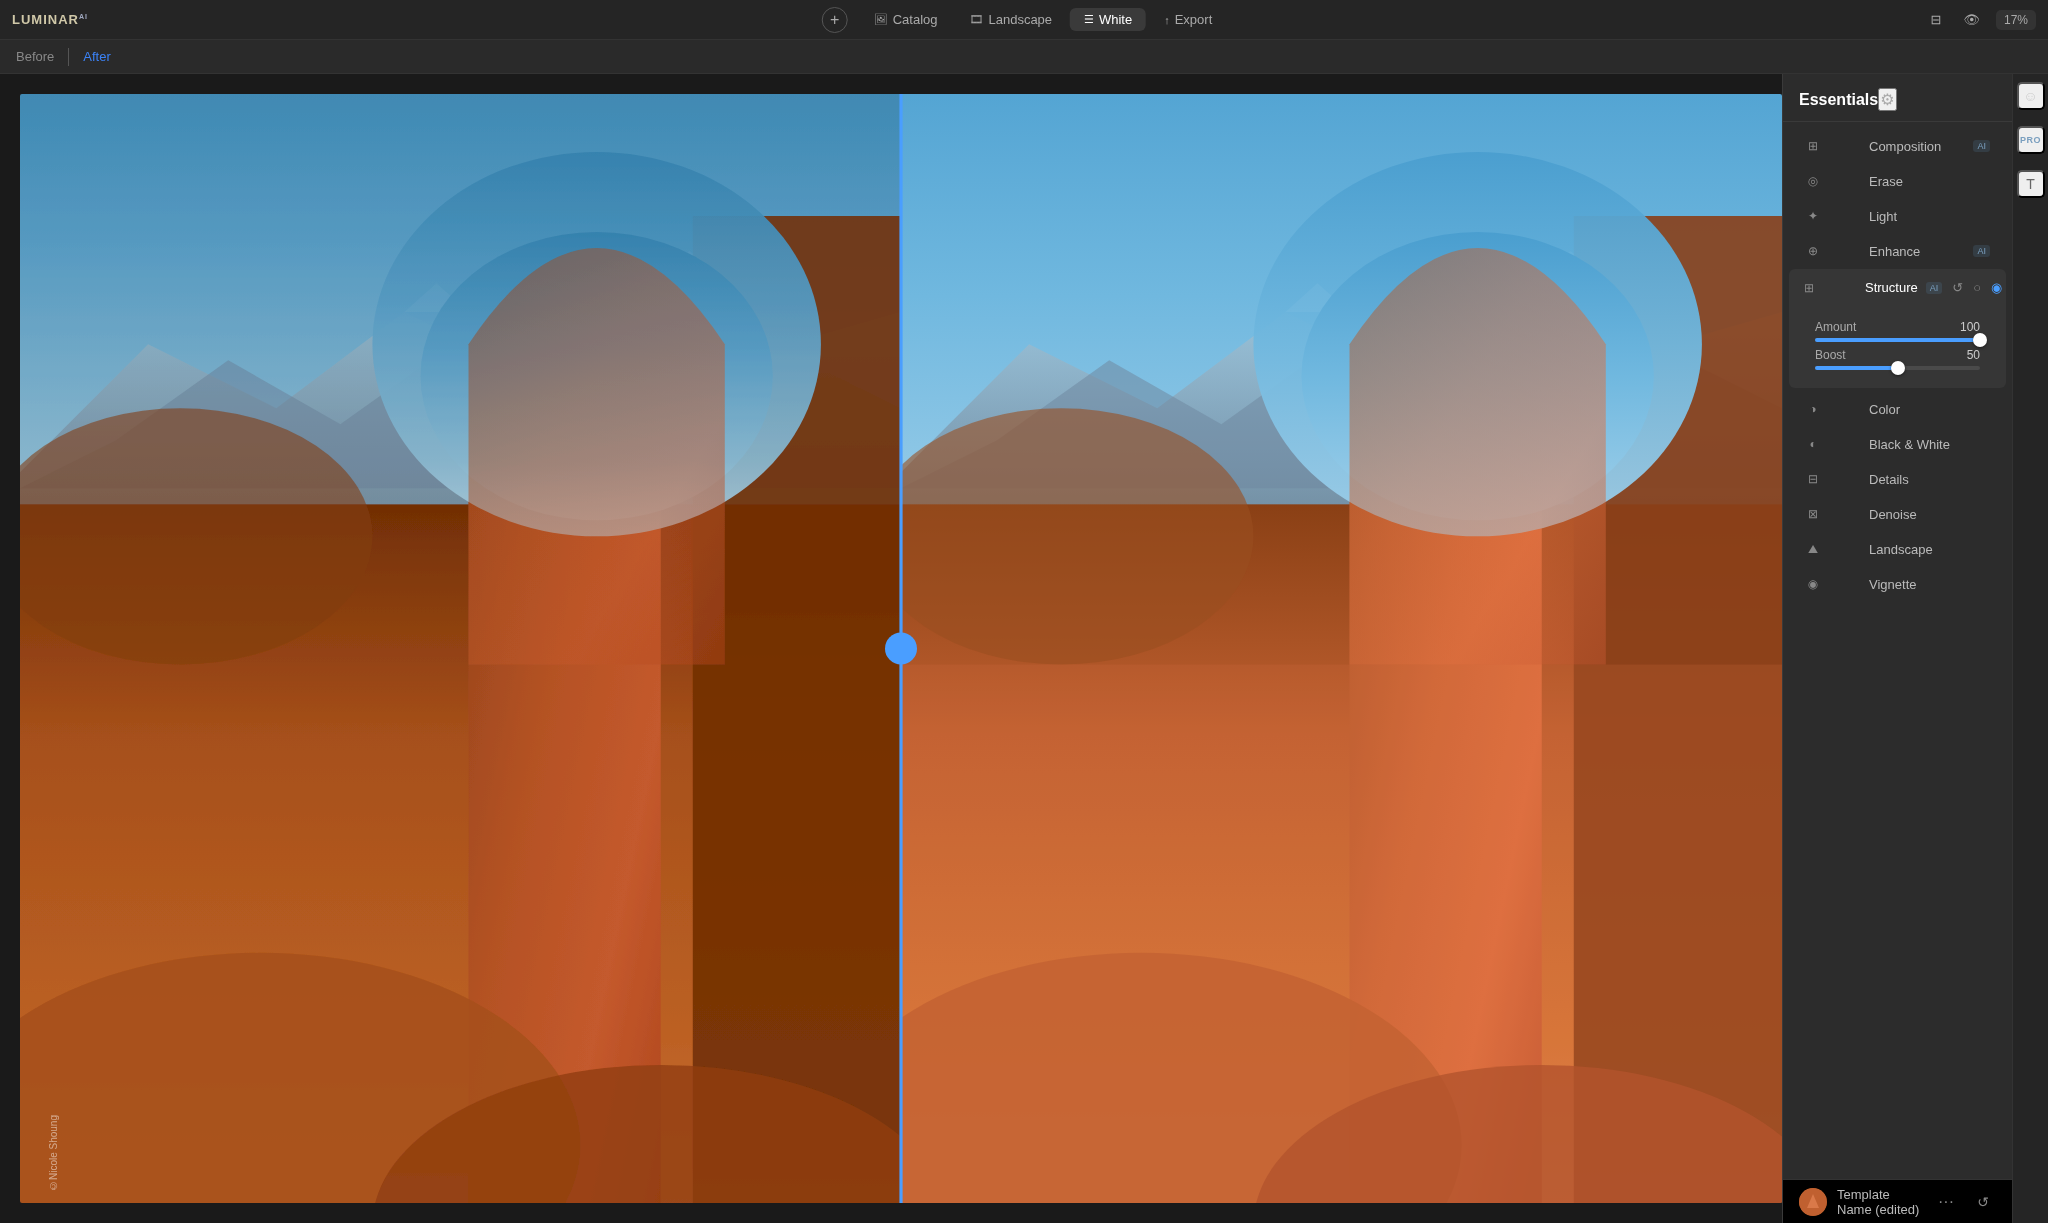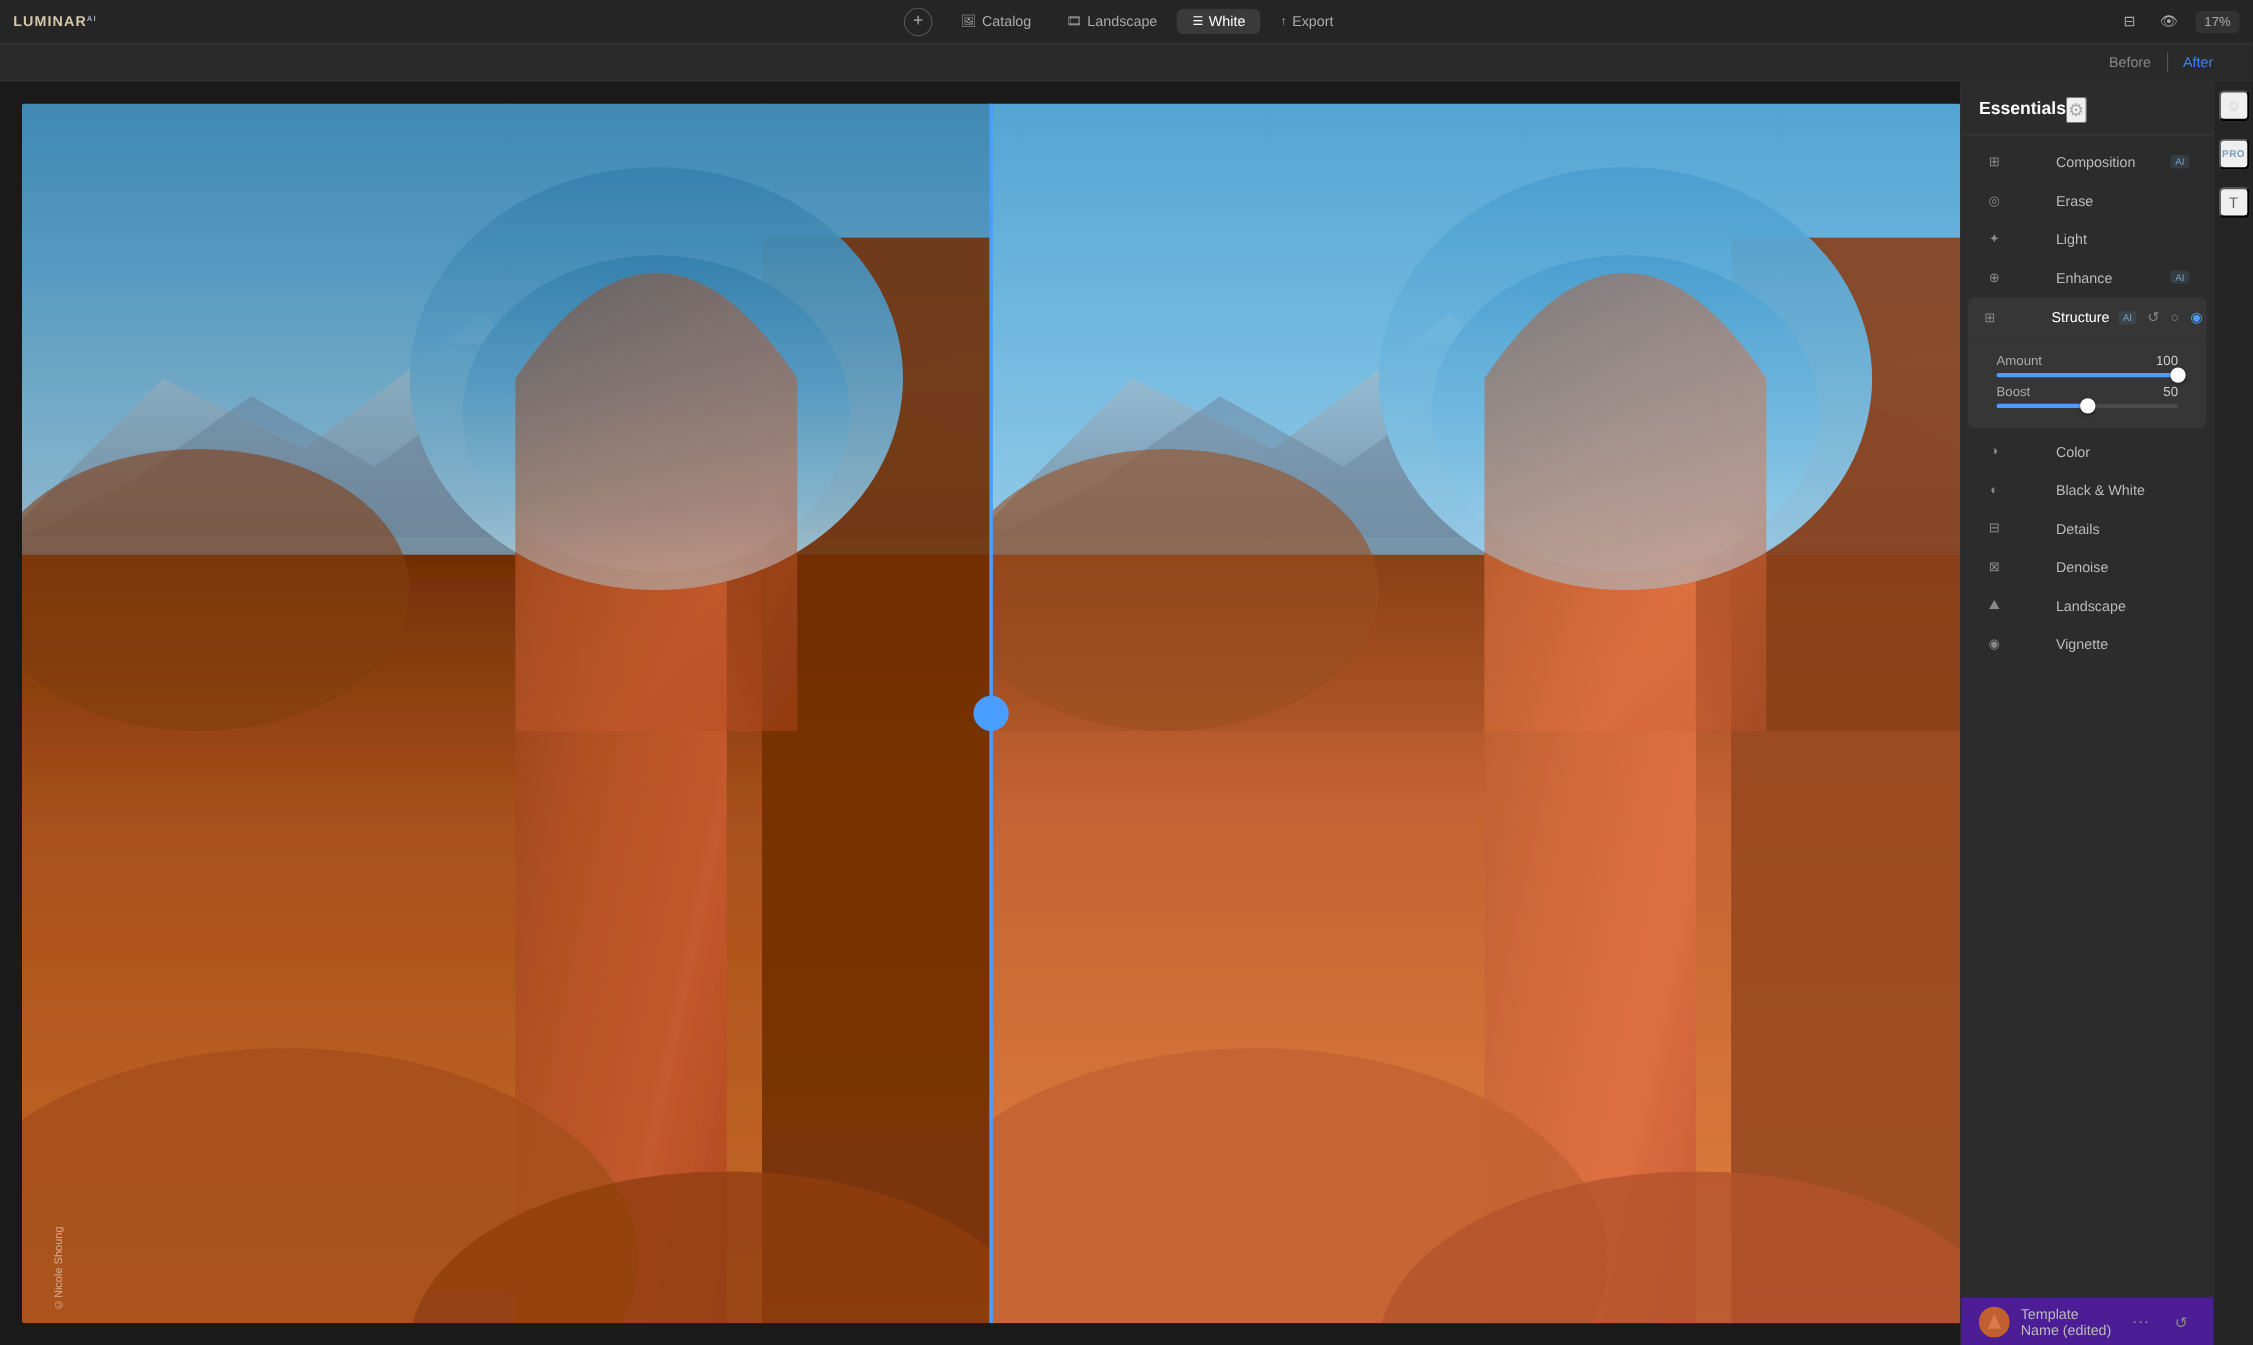--- a/index.html
+++ b/index.html
@@ -92,25 +92,24 @@
       border-radius: 5px;
       cursor: pointer;
     }
 
     
     .before-after-bar {
       height: 34px;
       background: #2a2a2a;
       display: flex;
       align-items: center;
-      padding: 0 36px;
+      padding: 0 16px;
       gap: 14px;
       border-bottom: 1px solid #333;
       flex-shrink: 0;
-      justify-content: flex-end;
     }
     .ba-label {
       font-size: 13px;
       color: #888;
       cursor: pointer;
     }
     .ba-label.active { color: #3b82f6; }
     .ba-divider { width: 1px; height: 18px; background: #555; }
 
     
@@ -325,21 +324,21 @@
     .pro-badge {
       font-size: 9px;
       color: #7a9fbf;
       font-weight: 700;
       letter-spacing: 0.5px;
     }
 
     
     .bottom-bar {
       height: 44px;
-      background: #4c1d95;
+      background: #000000;
       border-top: 1px solid #333;
       display: flex;
       align-items: center;
       padding: 0 16px;
       gap: 10px;
       flex-shrink: 0;
     }
 
     .template-avatar {
       width: 28px; height: 28px;

